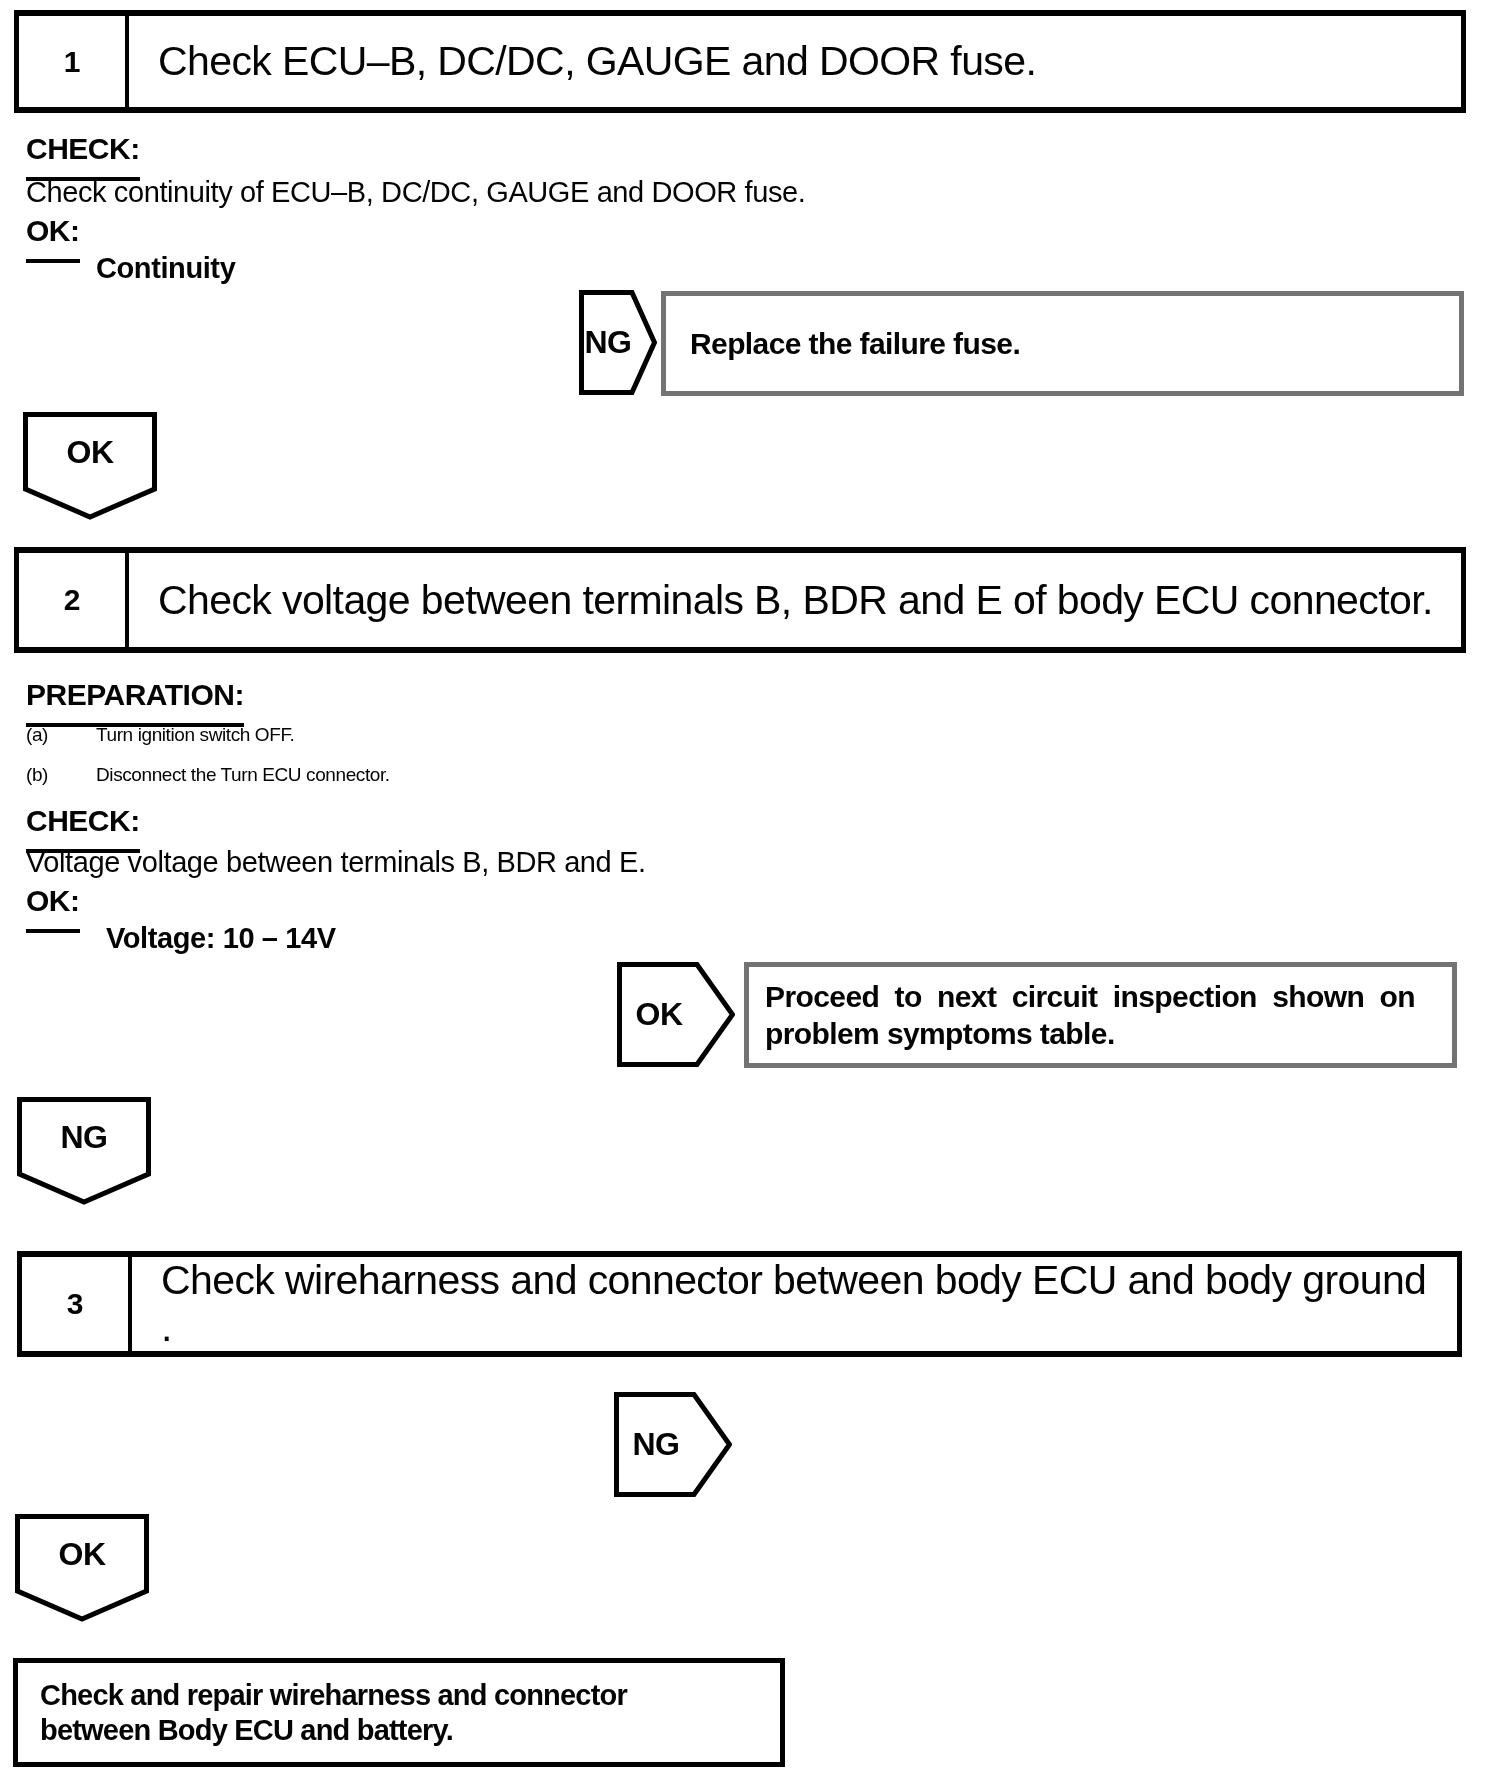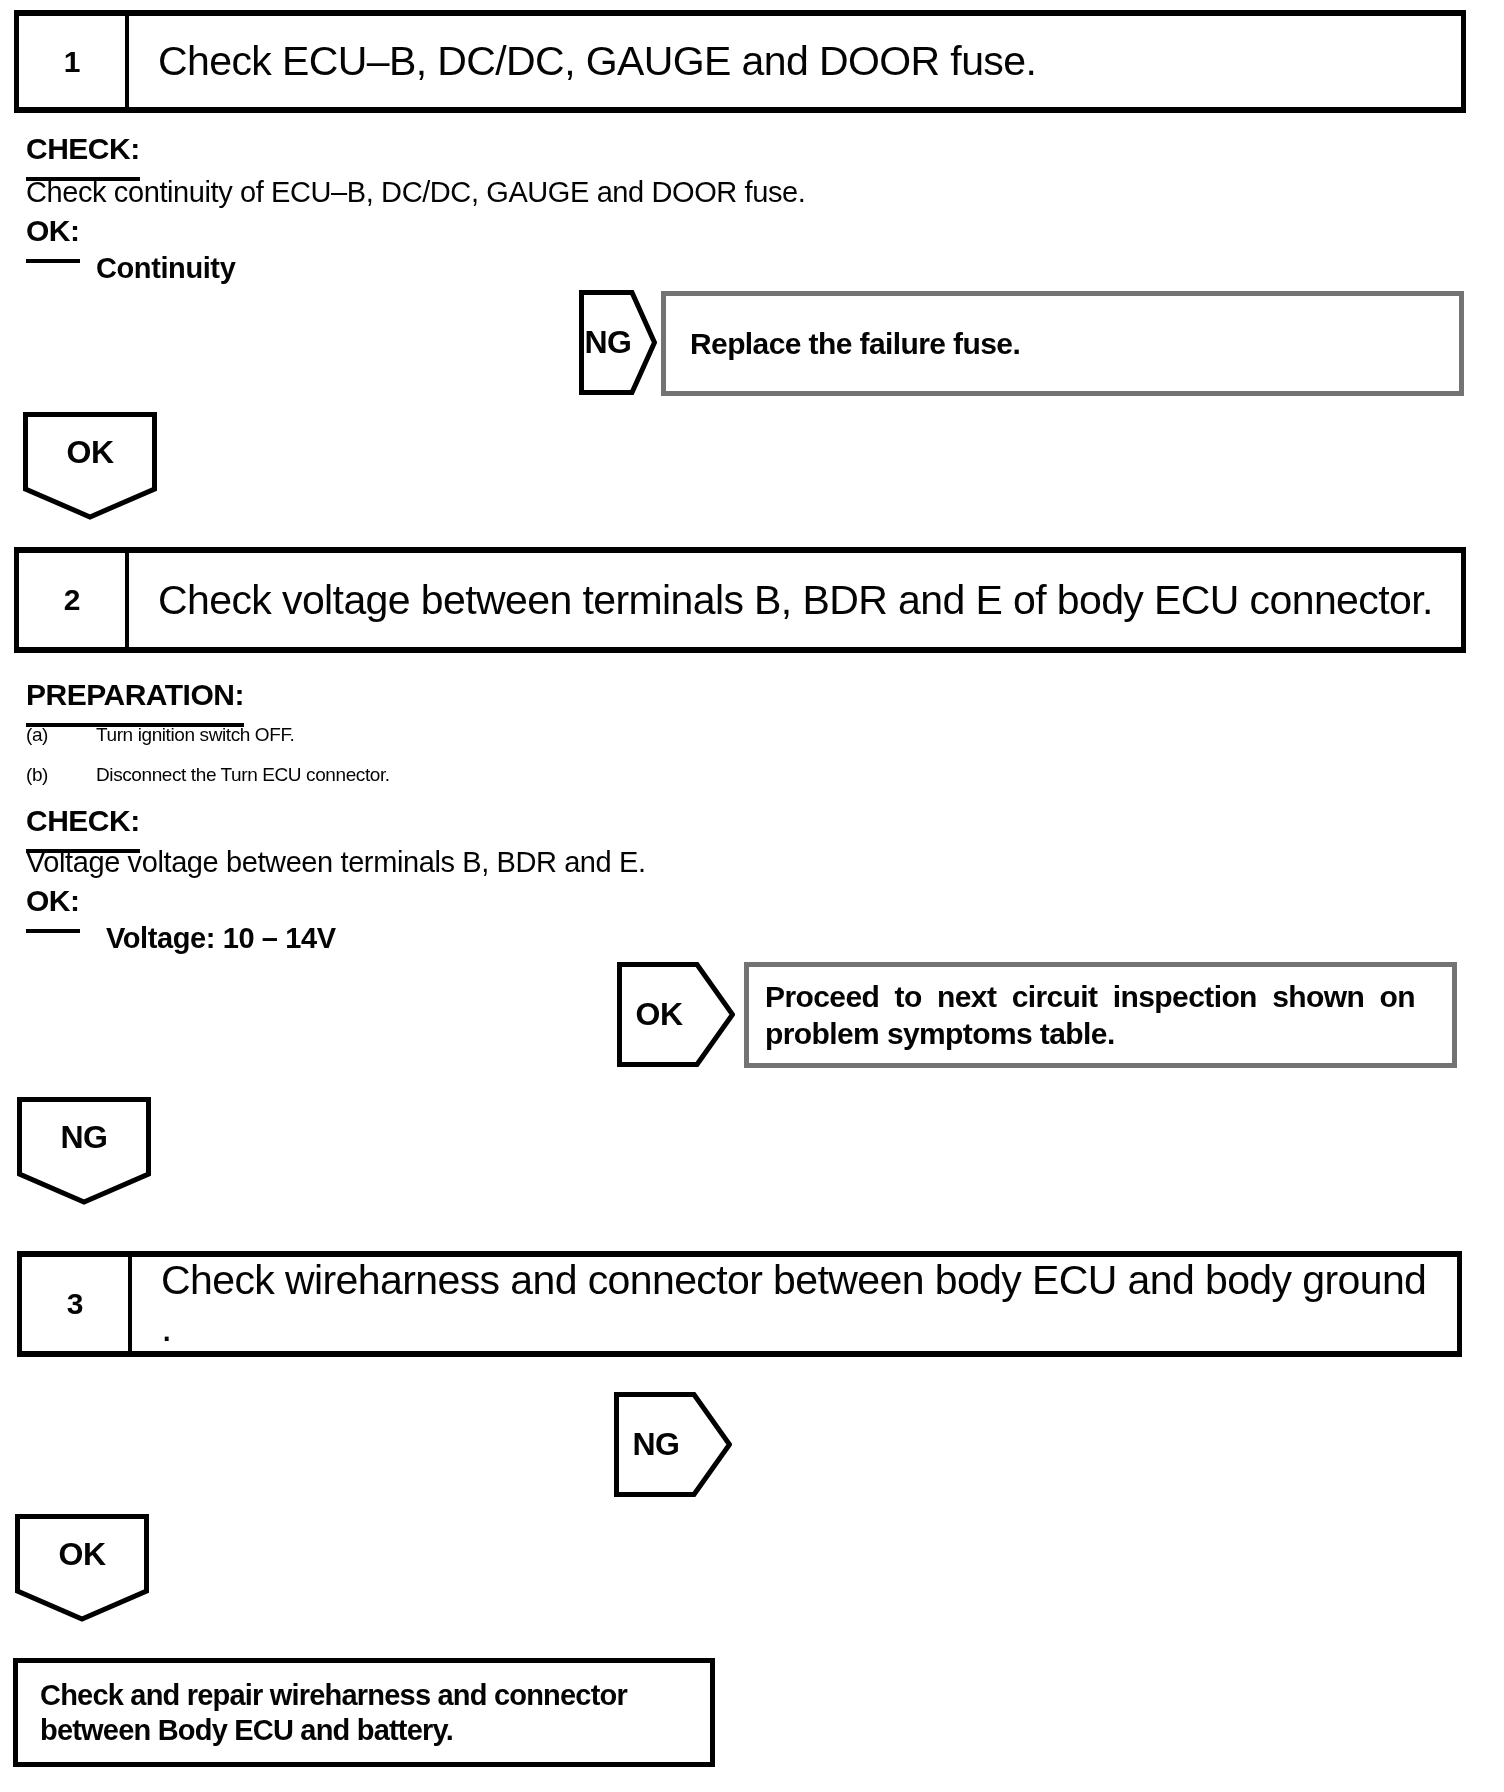--- a/index.html
+++ b/index.html
@@ -174,17 +174,17 @@
     <span class="badge">NG</span>
   </div>
 
   <div class="pent down" style="left:15px;top:1514px;width:134px;height:108px;">
     <svg width="134" height="108" viewBox="0 0 134 108">
       <polygon points="2.5,2.5 131.5,2.5 131.5,77 67,105 2.5,77" fill="#ffffff" stroke="#000000" stroke-width="5"></polygon>
     </svg>
     <span class="badge">OK</span>
   </div>
 
-  <div class="abs final-box" style="left:13px;top:1658px;width:702px;height:109px;">
+  <div class="abs final-box" style="left:13px;top:1658px;width:772px;height:109px;">
     <div class="inner">Check and repair wireharness and connector between Body ECU and battery.</div>
   </div>
 
 </div>
 
 </body></html>

